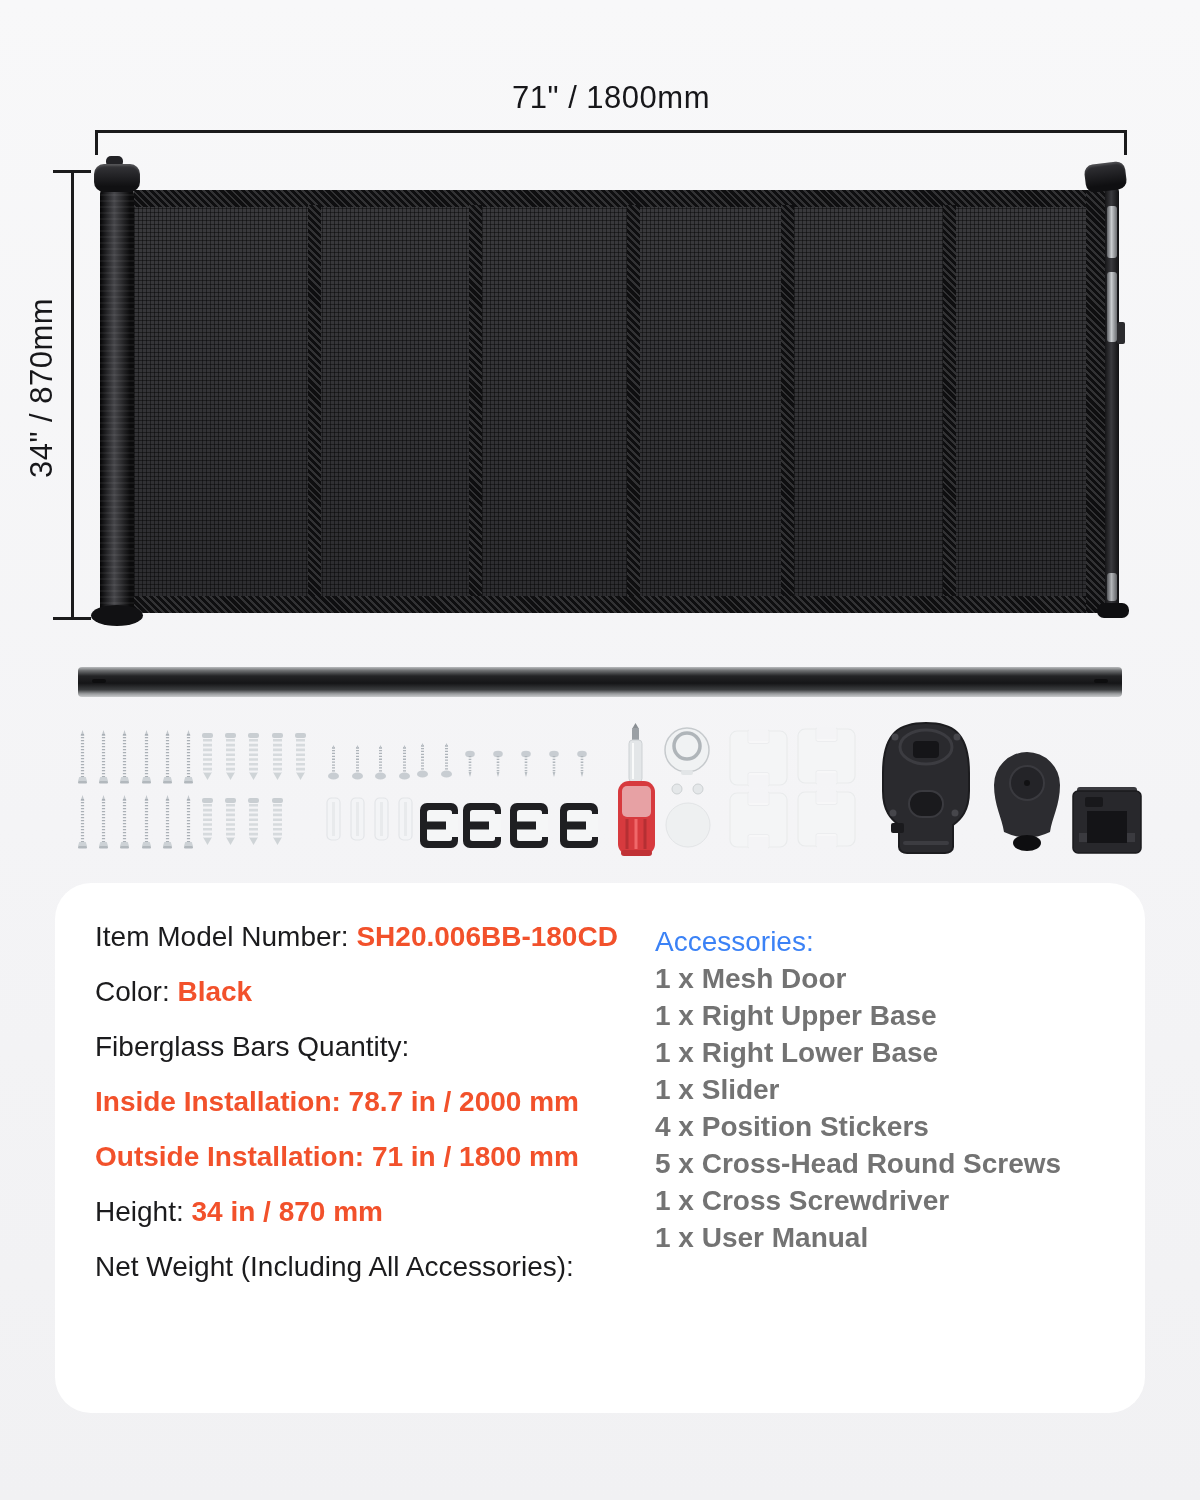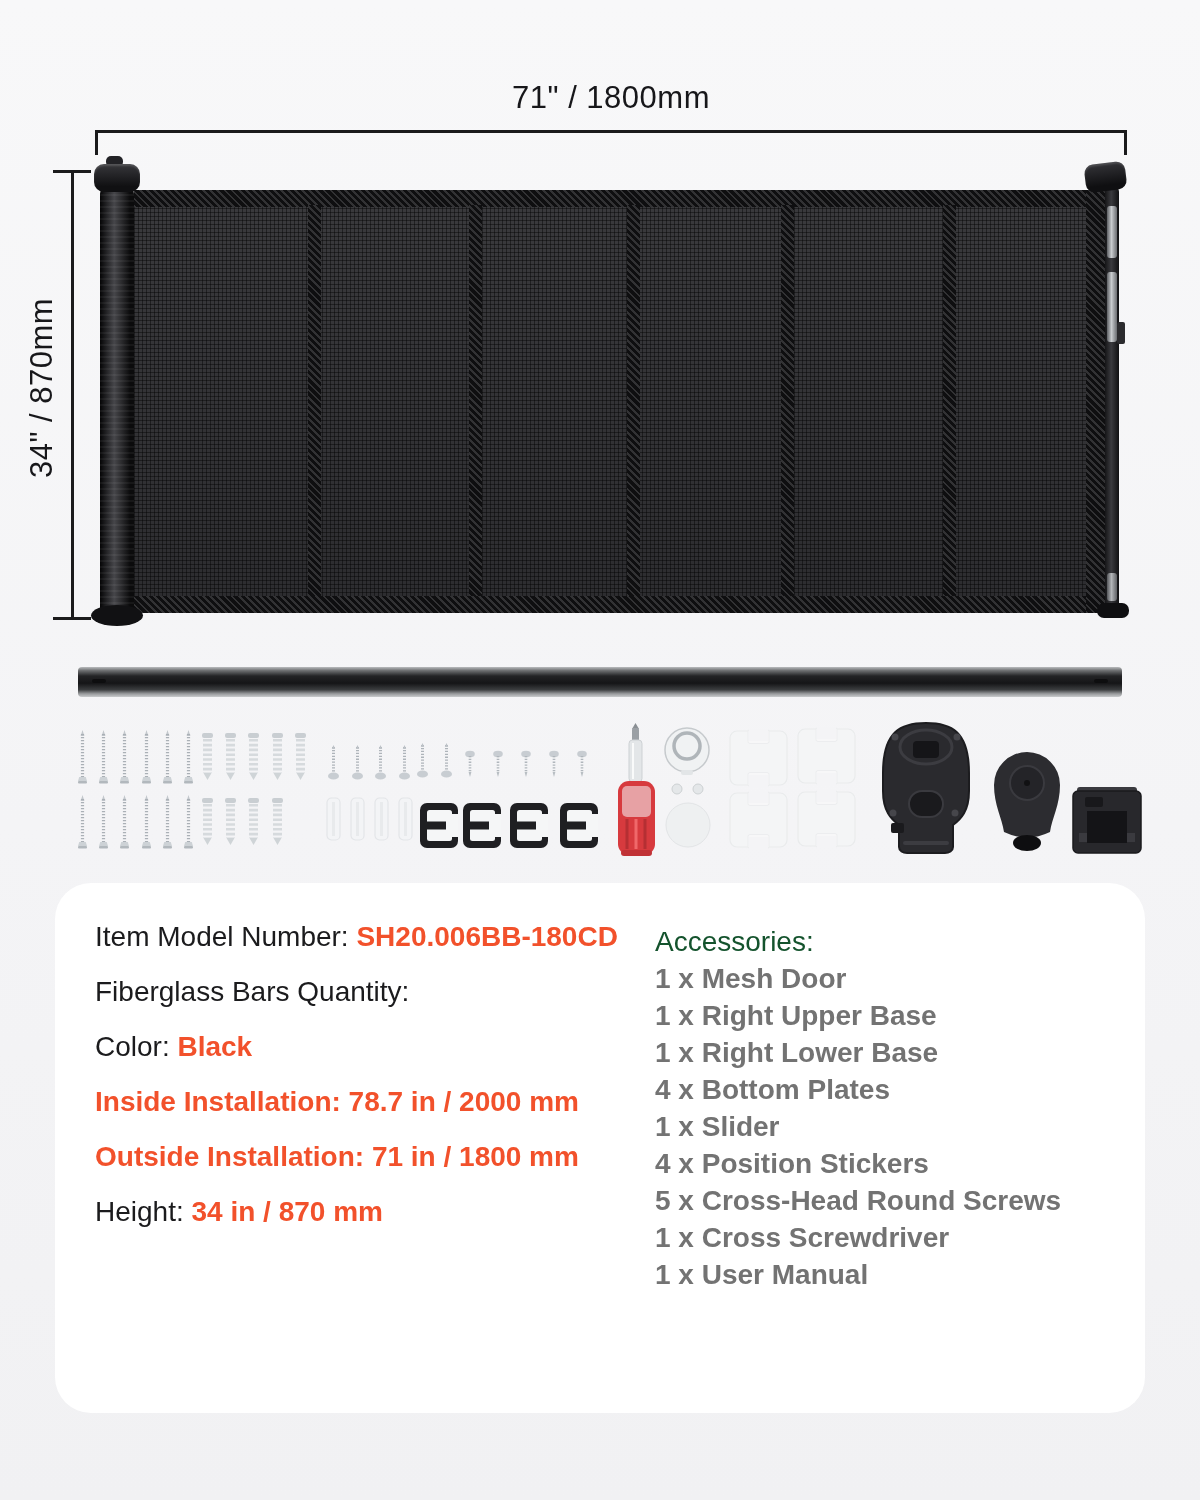--- a/index.html
+++ b/index.html
@@ -85,21 +85,21 @@
   .rail-slot{position:absolute;top:12px;width:14px;height:4px;border-radius:2px;background:#0B0B0C;opacity:.8;}
   .rail-slot-l{left:14px;}
   .rail-slot-r{right:14px;}
 
   
   .spec-card{left:55px;top:883px;width:1090px;height:530px;border-radius:36px;background:#FFFFFF;}
   .spec-left{position:absolute;left:40px;top:37px;width:540px;font-size:28px;color:#1B1B1D;}
   .spec-row{margin-bottom:21px;line-height:34px;}
   .spec-row .val{color:#F2512B;font-weight:bold;text-align:center;}
   .spec-right{position:absolute;left:600px;top:40px;width:470px;font-size:28px;line-height:37px;}
-  .acc-title{color:#14532d;}
+  .acc-title{color:#3b82f6;}
   .acc-item{color:#737373;font-weight:bold;}
 </style>
 </head>
 <body>
 
 <div class="abs dim-top-label">71" / 1800mm</div>
 <div class="abs dim-h-line">
   <div class="tick tick-left"></div>
   <div class="tick tick-right"></div>
 </div>
@@ -294,32 +294,32 @@
     <rect x="1032" y="96" width="40" height="32" fill="#141417"></rect>
     <rect x="1030" y="82" width="18" height="10" rx="2" fill="#18181B"></rect>
     <rect x="1024" y="118" width="8" height="9" fill="#3A3A3F"></rect>
     <rect x="1072" y="118" width="8" height="9" fill="#3A3A3F"></rect>
   </g>
 </svg>
 
 <div class="abs spec-card">
   <div class="spec-left">
     <div class="spec-row"><span class="lbl">Item Model Number: </span><span class="val">SH20.006BB-180CD</span></div>
+    <div class="spec-row"><span class="lbl">Color: </span><span class="val">Black</span></div>
     <div class="spec-row"><span class="lbl">Fiberglass Bars Quantity:</span><span class="val"></span></div>
-    <div class="spec-row"><span class="lbl">Color: </span><span class="val">Black</span></div>
     <div class="spec-row"><span class="lbl"></span><span class="val">Inside Installation: 78.7 in / 2000 mm</span></div>
     <div class="spec-row"><span class="lbl"></span><span class="val">Outside Installation: 71 in / 1800 mm</span></div>
     <div class="spec-row"><span class="lbl">Height: </span><span class="val">34 in / 870 mm</span></div>
+    <div class="spec-row"><span class="lbl">Net Weight (Including All Accessories):</span><span class="val"></span></div>
   </div>
 
   <div class="spec-right">
     <div class="acc-title">Accessories:</div>
     <div class="acc-item">1 x Mesh Door</div>
     <div class="acc-item">1 x Right Upper Base</div>
     <div class="acc-item">1 x Right Lower Base</div>
-    <div class="acc-item">4 x Bottom Plates</div>
     <div class="acc-item">1 x Slider</div>
     <div class="acc-item">4 x Position Stickers</div>
     <div class="acc-item">5 x Cross-Head Round Screws</div>
     <div class="acc-item">1 x Cross Screwdriver</div>
     <div class="acc-item">1 x User Manual</div>
   </div>
 </div>
 
 </body></html>

